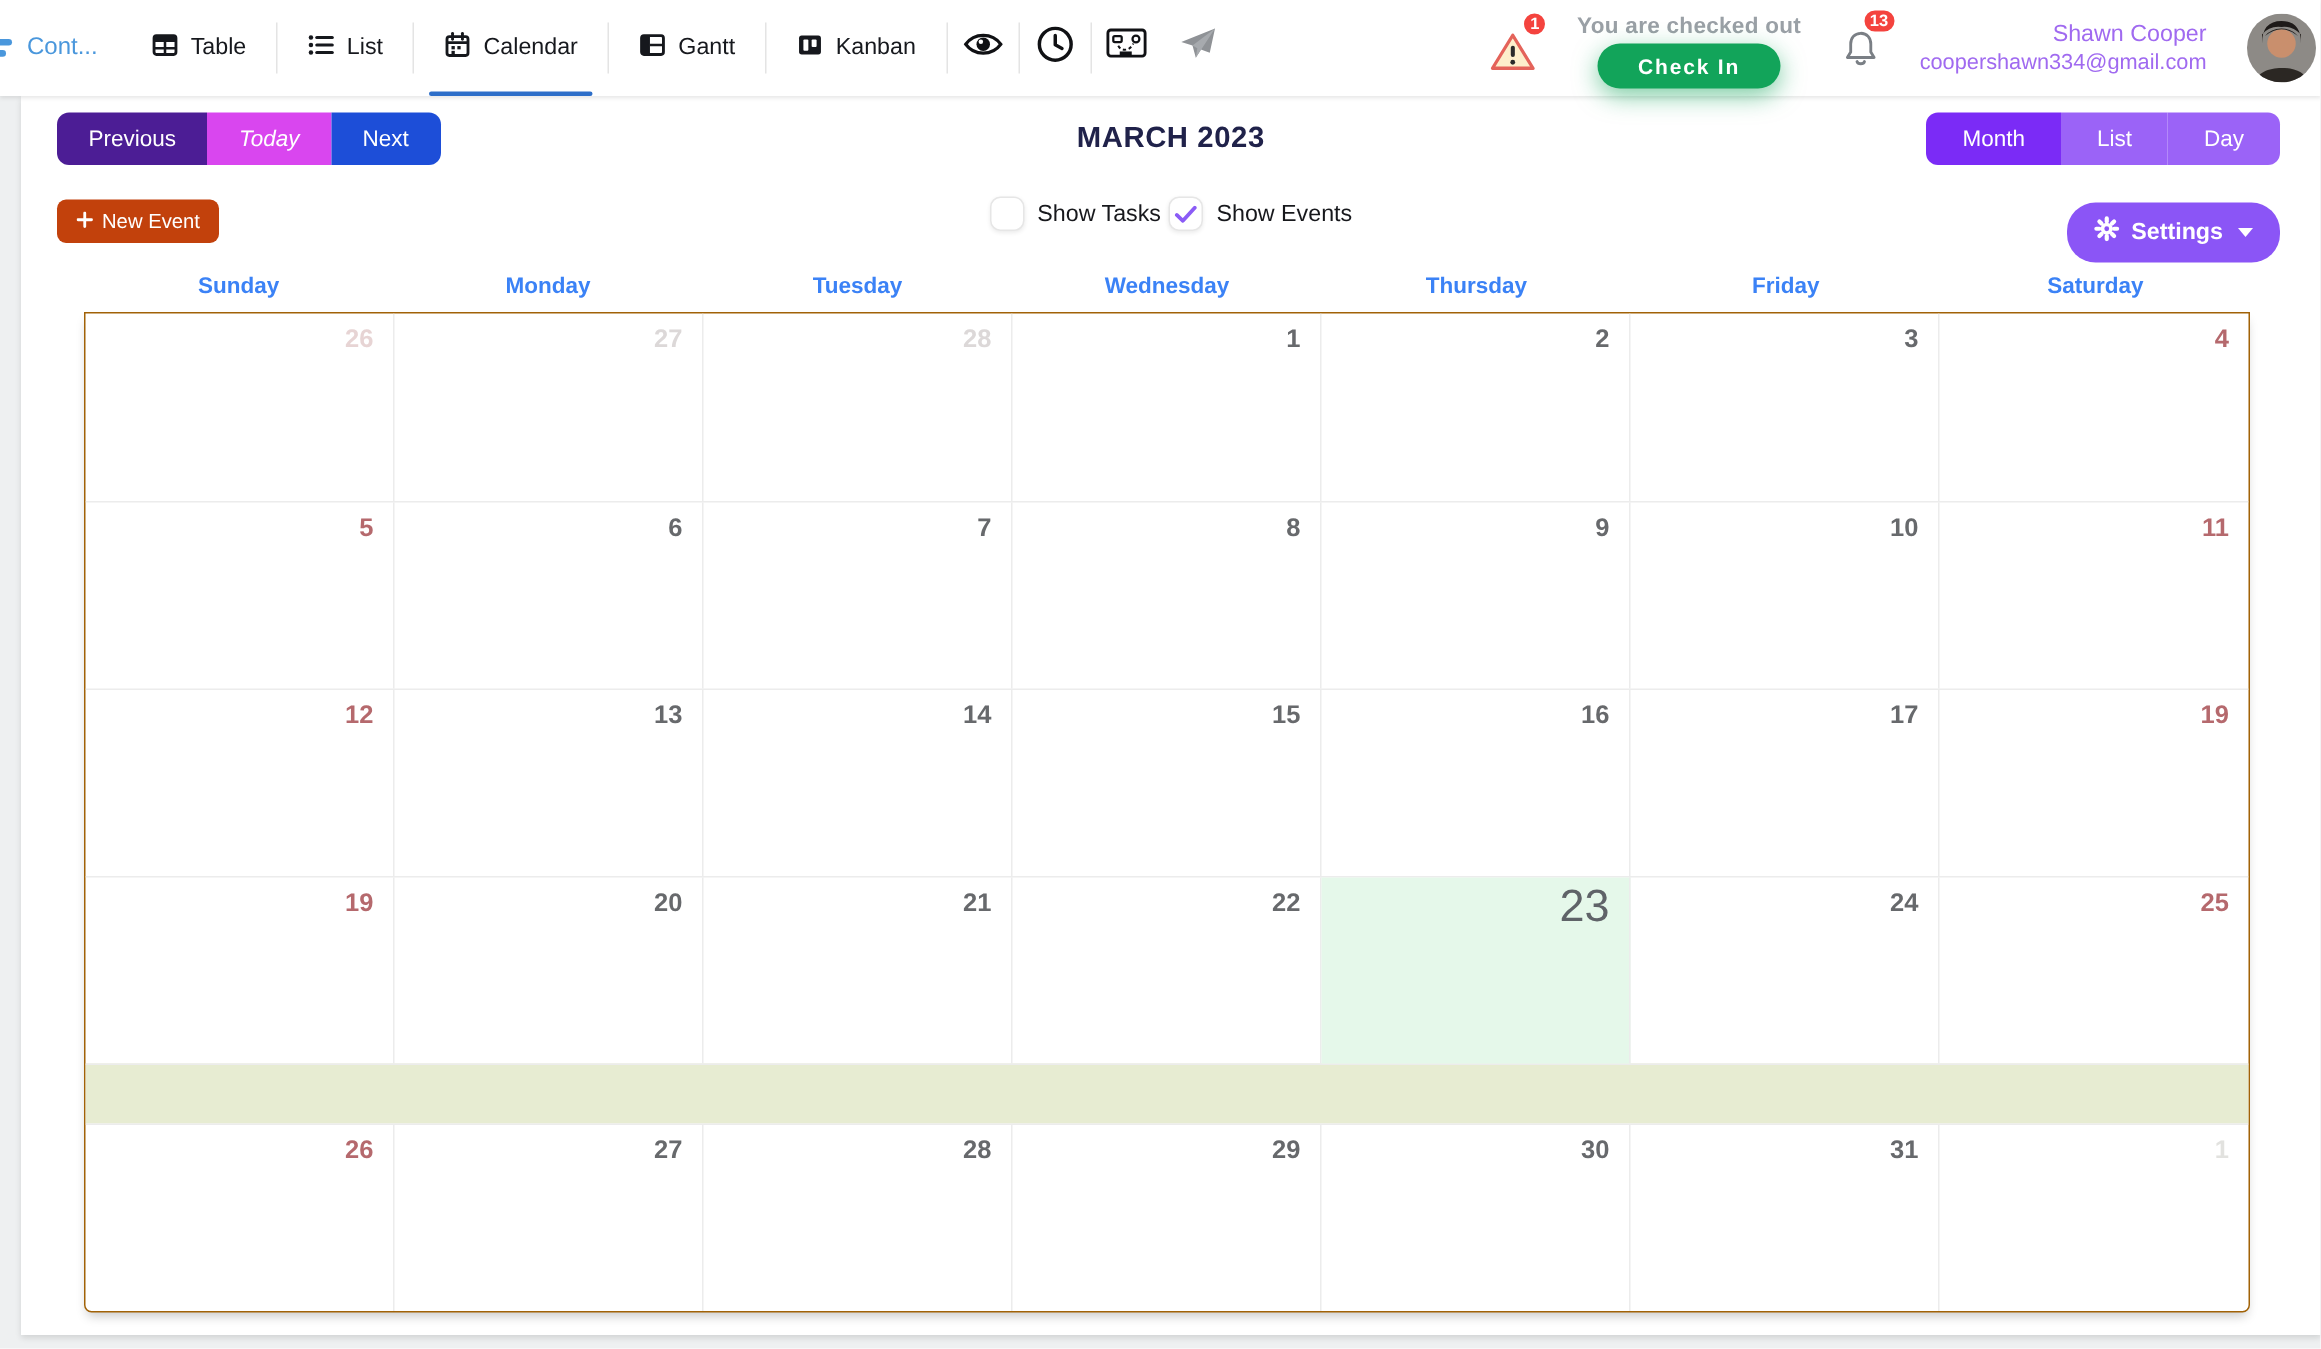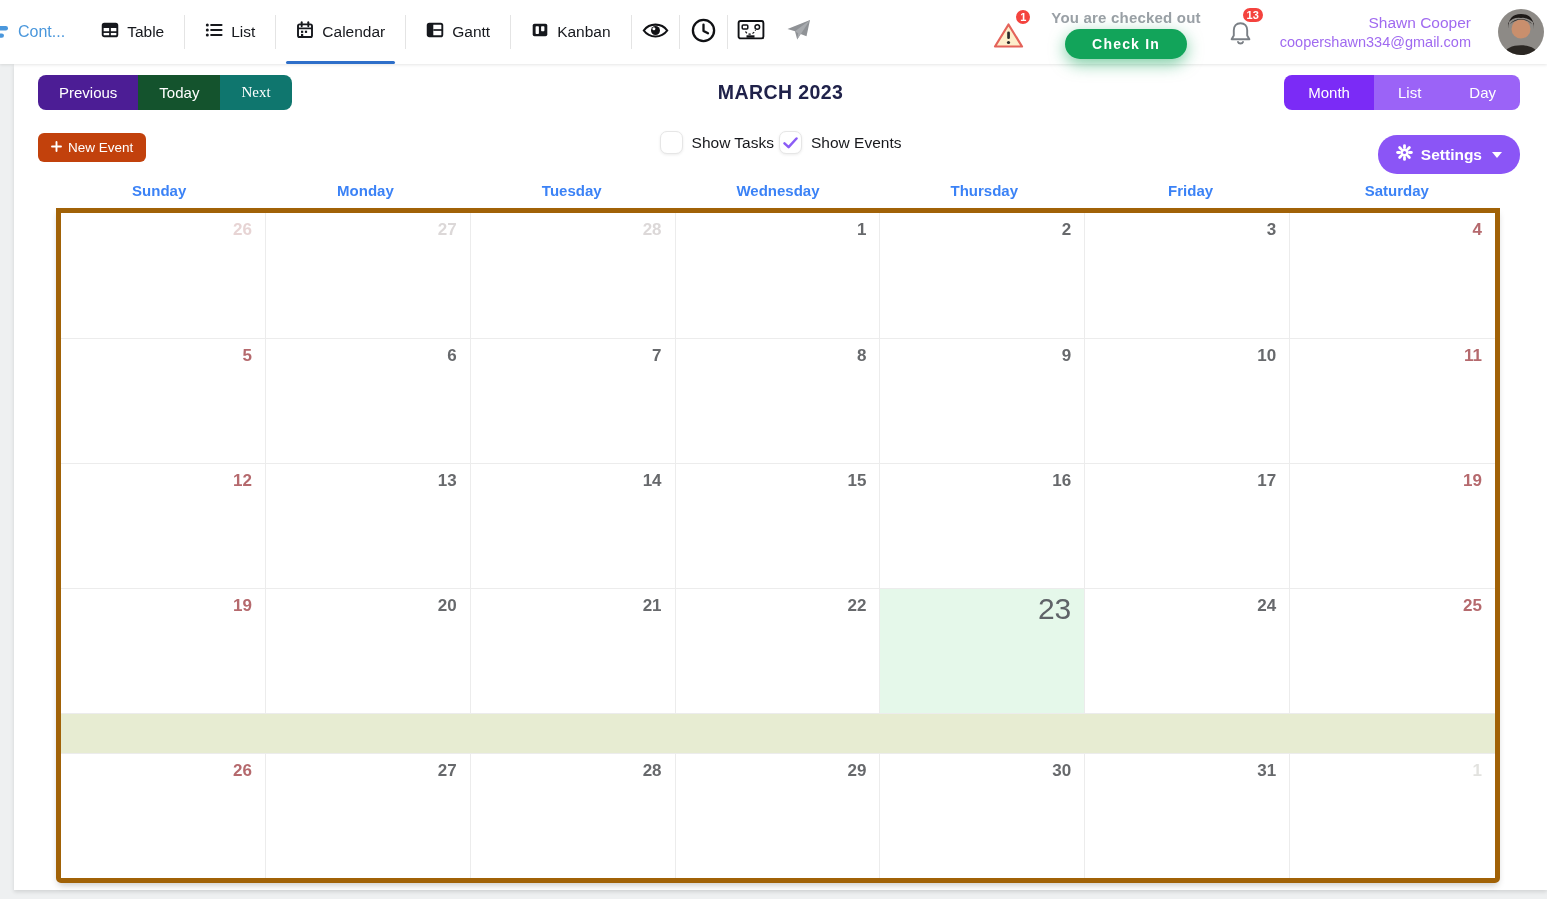--- a/index.html
+++ b/index.html
@@ -42,22 +42,22 @@
   
   .content { margin-left: 14px; background: #fff; height: 826px; position: relative;
              box-shadow: 0 2px 4px rgba(0,0,0,.12); }
 
   .toolbar { position: relative; height: 114px; }
   .btn-group { position: absolute; display: flex; }
   .nav-btns { left: 24px; top: 11px; }
   .btn { border: none; color: #fff; font-size: 15px; padding: 9px 21px; cursor: pointer;
          font-family: "Liberation Sans", sans-serif; }
   .btn-prev { background: #4c1d95; border-radius: 8px 0 0 8px; }
-  .btn-today { background: #14532d; }
-  .btn-next { background: #0f766e; border-radius: 0 8px 8px 0; font-family: Liberation Serif, serif; }
+  .btn-today { background: #d946ef; font-style: italic; }
+  .btn-next { background: #1d4ed8; border-radius: 0 8px 8px 0; }
   .page-title { position: absolute; left: 0; right: 0; top: 17px; text-align: center;
                 font-size: 19.5px; font-weight: bold; color: #20224a; letter-spacing: .4px; }
   .view-btns { right: 27px; top: 11px; }
   .btn-view { background: #9b63f7; padding: 9px 24px; }
   .btn-view.first { border-radius: 8px 0 0 8px; }
   .btn-view.last { border-radius: 0 8px 8px 0; }
   .btn-view.active { background: #7b2bf6; }
 
   .new-event-btn { position: absolute; left: 24px; top: 69px; background: #c2410c; color: #fff;
                    border: none; border-radius: 6px; font-size: 13.5px; padding: 7px 13px;
@@ -74,21 +74,21 @@
                   border: none; border-radius: 19px; padding: 9px 18px; font-size: 15.5px;
                   font-weight: 600; display: flex; align-items: center; gap: 8px; cursor: pointer;
                   font-family: "Liberation Sans", sans-serif; }
   .caret-down { width: 0; height: 0; border-left: 5px solid transparent;
                 border-right: 5px solid transparent; border-top: 6px solid #fff; margin-left: 2px; }
 
   
   .calendar { margin: 4px 47px 0 42px; }
   .day-headers { display: grid; grid-template-columns: repeat(7, 1fr); margin-bottom: 9px; }
   .day-headers span { text-align: center; font-weight: bold; font-size: 15px; color: #3b82f6; }
-  .grid { border: 5px solid #a16207; border-radius: 0 0 5px 5px;
+  .grid { border: 1px solid #a16207; border-radius: 0 0 5px 5px;
           box-shadow: 0 4px 7px -2px rgba(0,0,0,.22); overflow: hidden; background: #fff; }
   .week { display: grid; grid-template-columns: repeat(7, 1fr); height: 125px; }
   .week + .week, .week + .strip, .strip + .week { border-top: 1px solid #ececec; }
   .cell { border-right: 1px solid #ececec; text-align: right; padding: 7px 13px 0 0;
           font-size: 17px; font-weight: 600; cursor: pointer; }
   .cell:last-child { border-right: none; }
   .cell.prev-weekend { color: #e7d4d4; }
   .cell.prev { color: #dcd8d8; }
   .cell.cur { color: #67696c; }
   .cell.weekend { color: #b5696d; }

